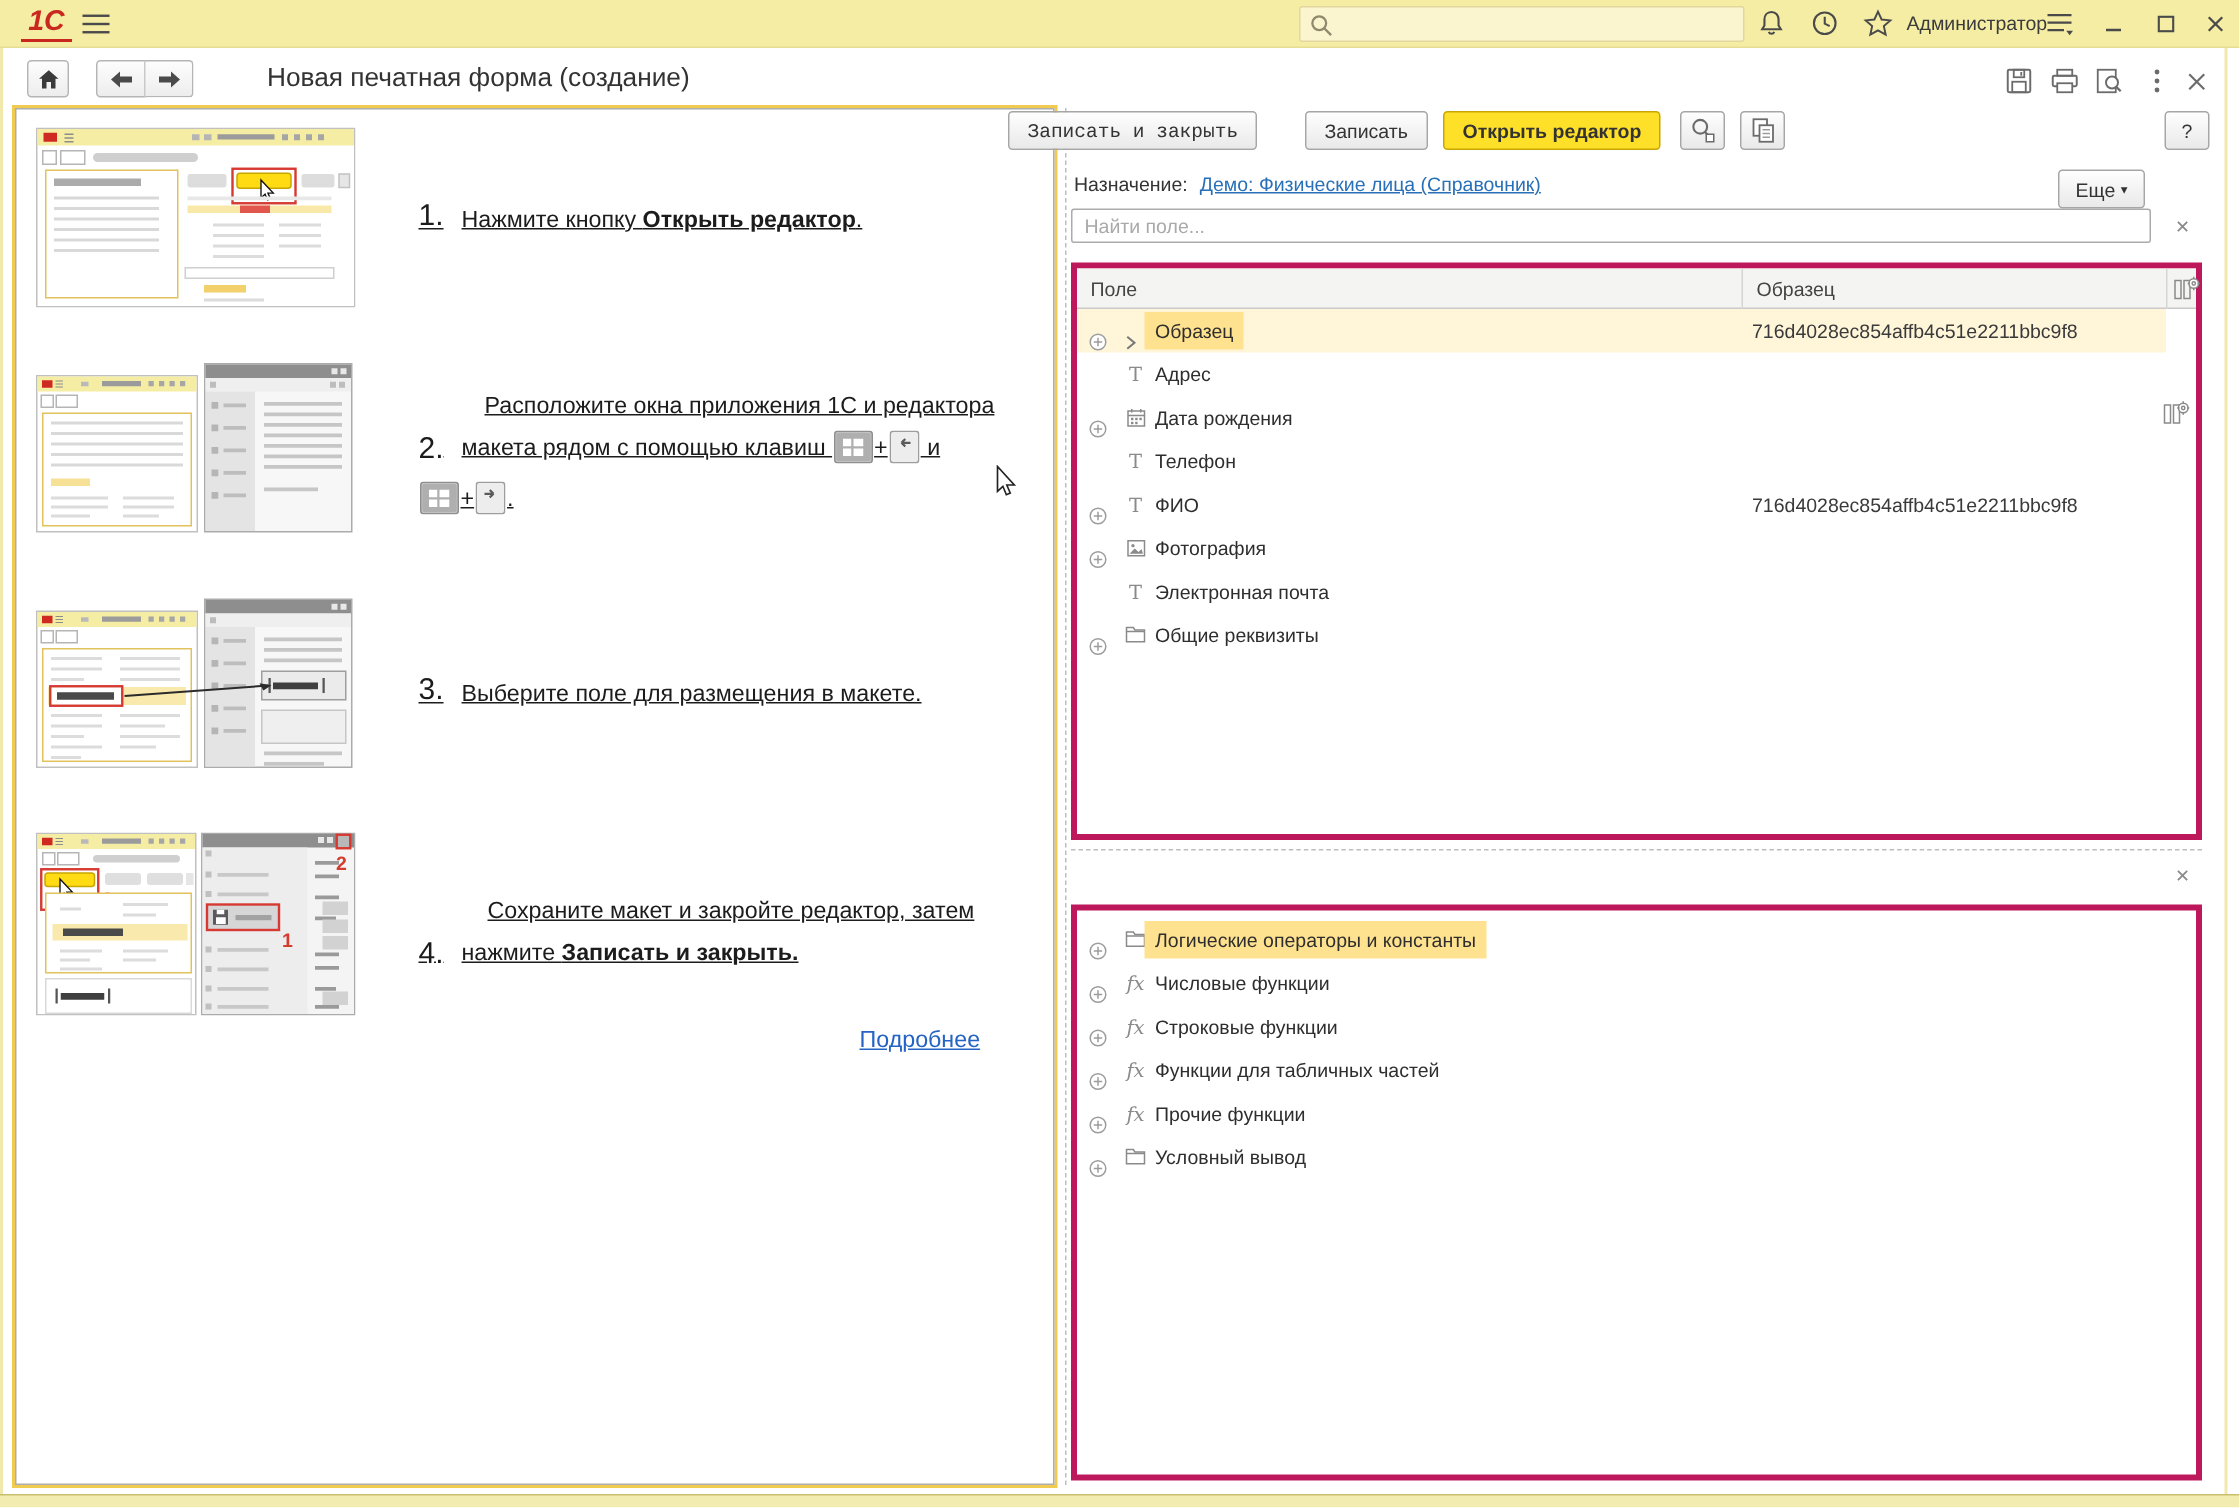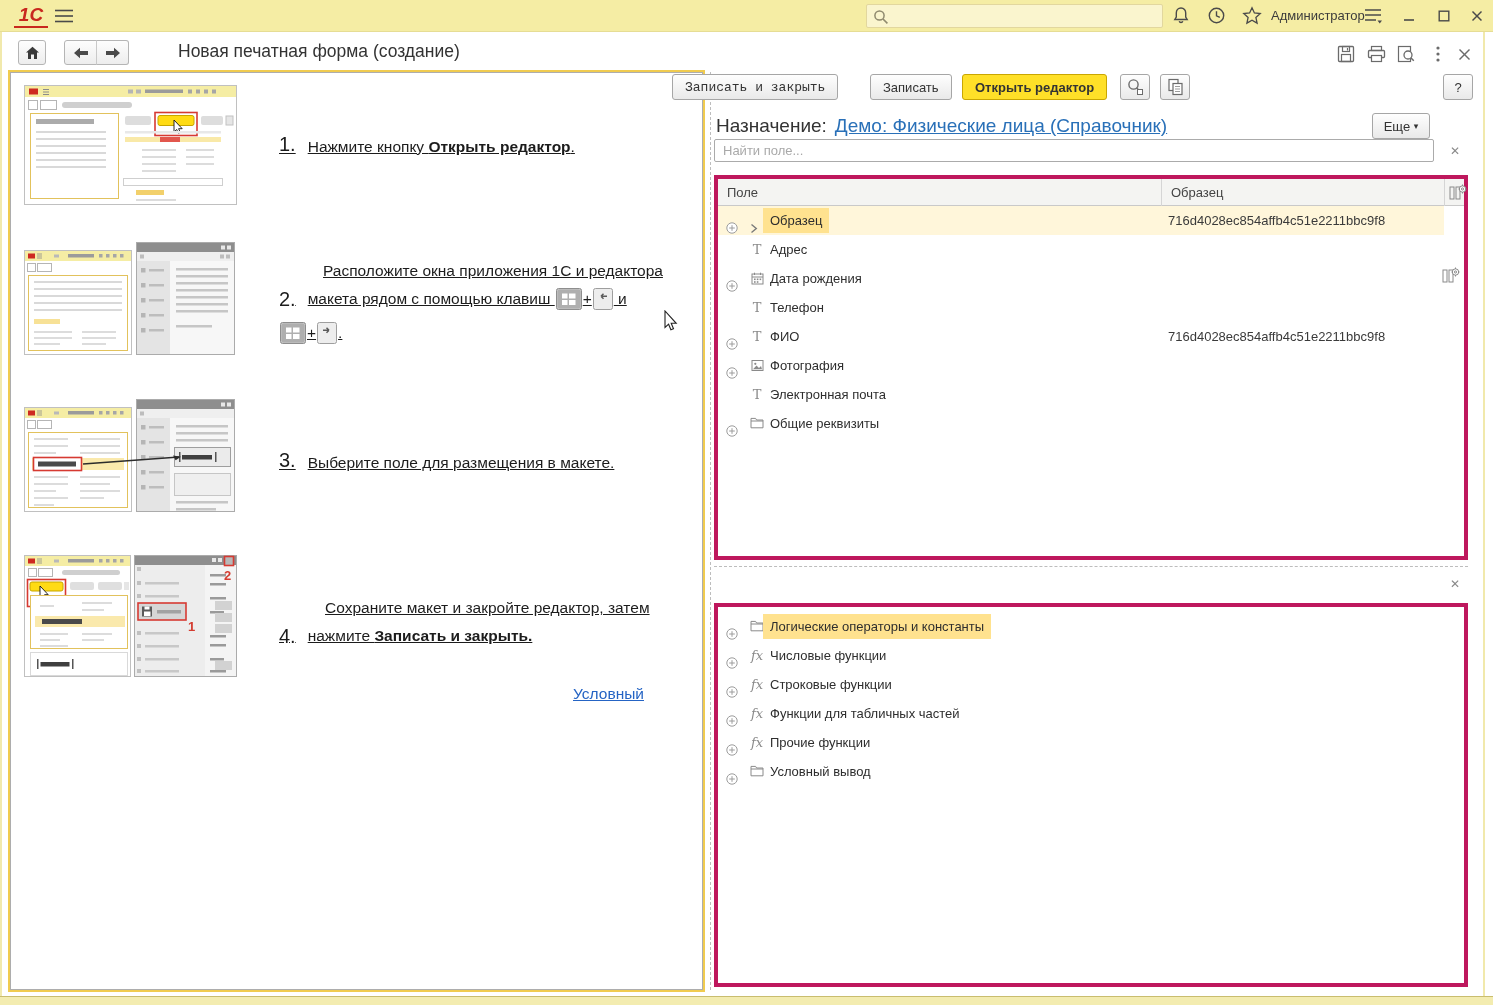--- a/index.html
+++ b/index.html
@@ -58,21 +58,21 @@
             border-left:1px dashed #BDBDBD; }
   .hsplit { position:absolute; left:714px; top:566px; width:754px; height:0;
             border-top:1px dashed #BDBDBD; }
 
   .btn { position:absolute; top:74px; height:26px; background:linear-gradient(#FEFEFE,#E9E9E9);
          border:1px solid #A6A6A6; border-radius:3px; font-size:13px; color:#333;
          display:flex; align-items:center; justify-content:center; cursor:pointer; padding:0 12px; }
   .btn.primary { background:#FFE028; border-color:#C9A602; font-weight:bold; }
   .btn.iconbtn { padding:0; width:30px; }
 
-  .purpose { position:absolute; left:716px; top:115px; font-size:19px; color:#333; }
+  .purpose { position:absolute; left:716px; top:115px; font-size:13px; color:#333; }
   .purpose a { color:#2970B8; text-decoration:underline; cursor:pointer; margin-left:8px; }
 
   .search-input { position:absolute; left:714px; width:720px; height:23px; border:1px solid #ABABAB;
                   border-radius:2px; font-size:13px; color:#555; padding:0 8px;
                   font-family:"Liberation Sans",sans-serif; outline:none; }
   .search-input::placeholder { color:#A9A9A9; }
   .clear-x { position:absolute; left:1447px; width:16px; height:16px; color:#8A8A8A;
              font-size:12px; line-height:16px; text-align:center; cursor:pointer; }
 
   .gridbox { position:absolute; left:714px; width:754px; background:#fff; border:4px solid #be185d; }
@@ -575,21 +575,21 @@
             <rect x="191" y="106" width="17" height="9"></rect>
           </g>
       </svg>
     </div>
 
     <div class="step" style="top:521px; width:420px;">
       <div class="line" style="padding-left:46px">Сохраните макет и закройте редактор, затем</div>
       <div class="line"><span class="num">4.</span><span>нажмите </span><b>Записать и закрыть.</b></div>
     </div>
 
-    <div class="more-link">Условный</div>
+    <div class="more-link">Подробнее</div>
   </div>
 
   <div class="vsplit"></div>
   <div class="hsplit"></div>
 
   <div class="btn" style="left:672px;font-family:Liberation Mono, monospace;">Записать и закрыть</div>
   <div class="btn" style="left:870px;">Записать</div>
   <div class="btn primary" style="left:962px;">Открыть редактор</div>
   <div class="btn iconbtn" style="left:1120px;">
     <svg width="18" height="18" viewBox="0 0 18 18">

